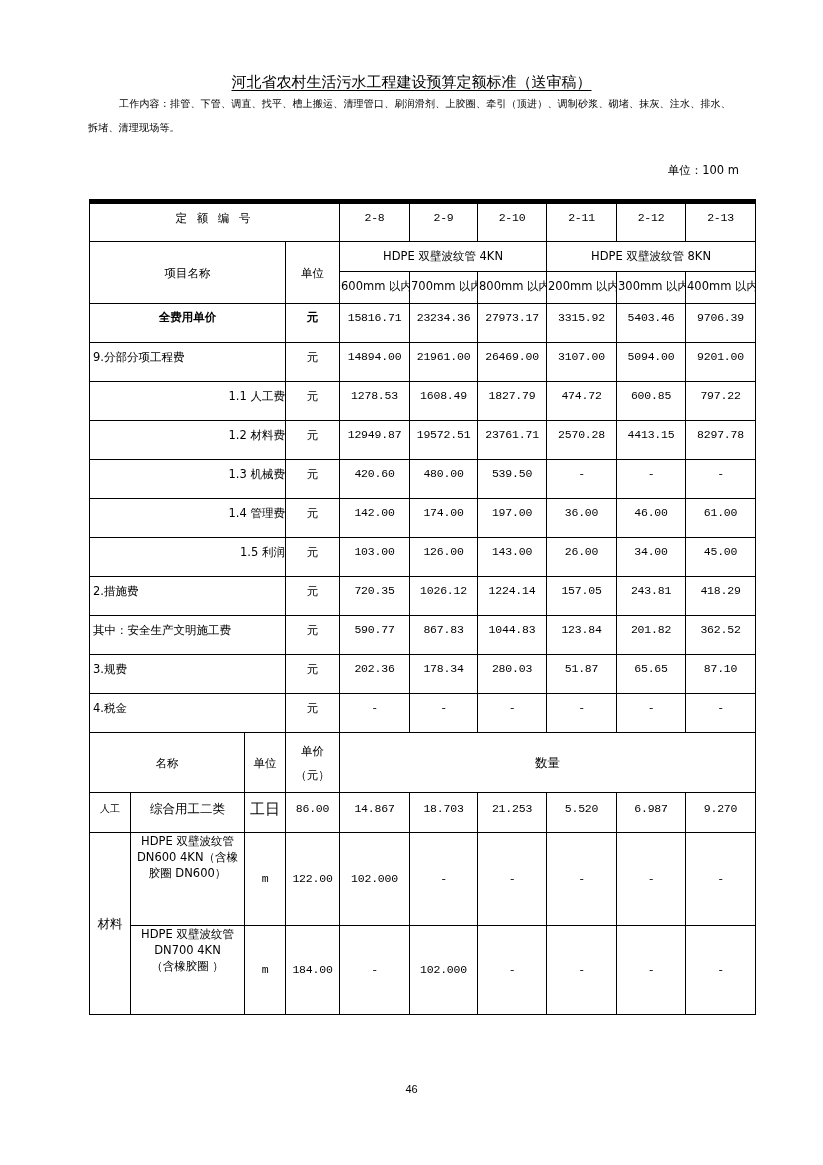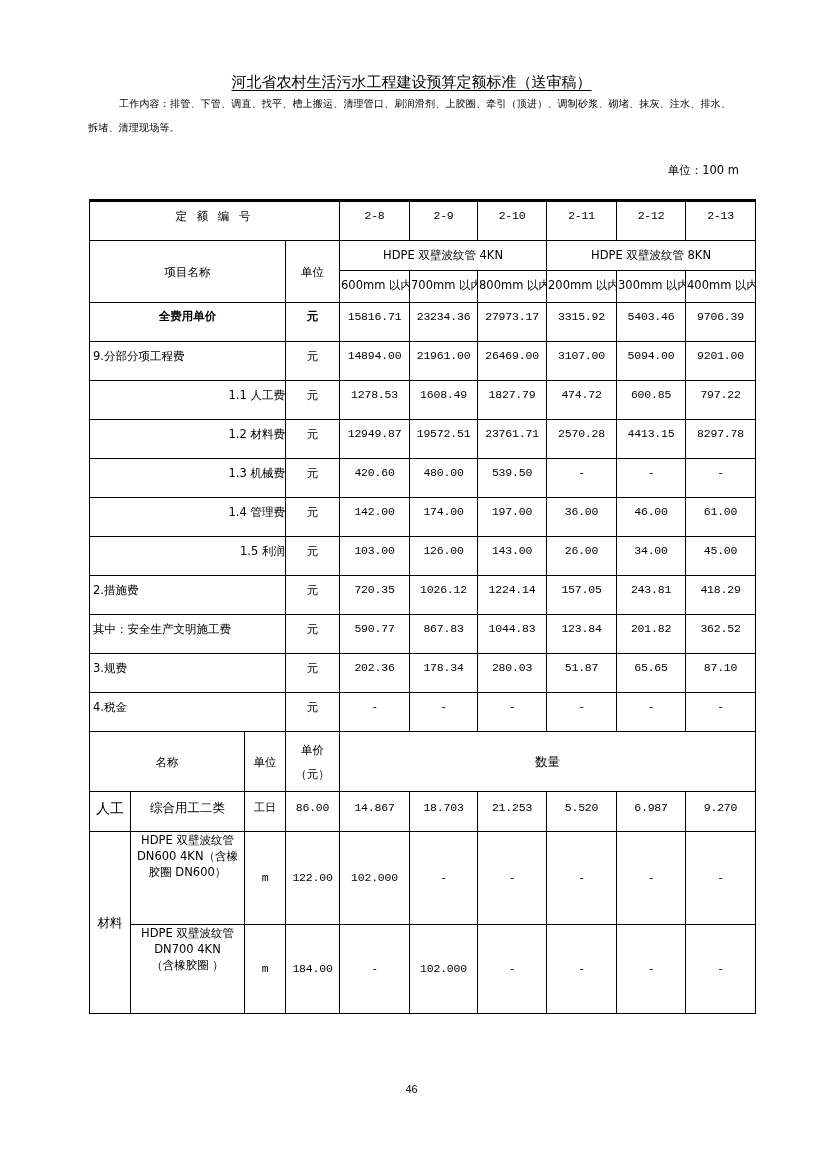--- a/index.html
+++ b/index.html
@@ -24,21 +24,21 @@
     font-size: 11px; font-family: "Liberation Sans", sans-serif;
   }
   table.quota {
     position: absolute; left: 89px; top: 199px; border-collapse: collapse;
     table-layout: fixed; width: 666px;
   }
   table.quota td {
     border: 1px solid #000; padding: 0; text-align: center; vertical-align: top;
     font-size: 11.5px; line-height: 16px; overflow: hidden; white-space: nowrap;
   }
-  table.quota tr:first-child td { border-top: 3px solid #000000; margin-top: 32px; }
+  table.quota tr:first-child td { border-top: 5px solid #000000; margin-top: 32px; }
   table.quota td.l { text-align: left; padding-left: 3px; }
   table.quota td.ind { text-align: right; padding-left: 51px; }
   .num { font-family: "Liberation Mono", "DejaVu Sans Mono", monospace; font-size: 11px; letter-spacing: -0.2px; }
   .pt8 { padding-top: 8px !important; }
   .pt6 { padding-top: 6px !important; }
   .mid { vertical-align: middle !important; }
   .bold { font-weight: bold; font-family: Liberation Mono, monospace; }
   .mat { font-size: 11px; line-height: 22px; white-space: normal; padding-top: 6px; }
 </style>
 </head>
@@ -200,23 +200,23 @@
       <tr style="height:60px">
         <td colspan="2" class="mid">名称</td>
         <td class="mid">单位</td>
         <td class="pt6" style="line-height:24px">
           <div>单价</div>
           <div>（元）</div>
         </td>
         <td colspan="6" class="mid" style="font-size:12.5px">数量</td>
       </tr>
       <tr style="height:40px">
-        <td class="pt8" style="font-size:14px">人工</td>
+        <td class="pt8" style="font-size:10px">人工</td>
         <td class="pt8" style="font-size:12.5px">综合用工二类</td>
-        <td class="pt8" style="font-size:11px">工日</td>
+        <td class="pt8" style="font-size:15px">工日</td>
         <td class="pt8 num">86.00</td>
         <td class="pt8 num">14.867</td>
         <td class="pt8 num">18.703</td>
         <td class="pt8 num">21.253</td>
         <td class="pt8 num">5.520</td>
         <td class="pt8 num">6.987</td>
         <td class="pt8 num">9.270</td>
       </tr>
       <tr style="height:93px">
         <td rowspan="2" class="mid" style="font-size:12.5px">材料</td>

